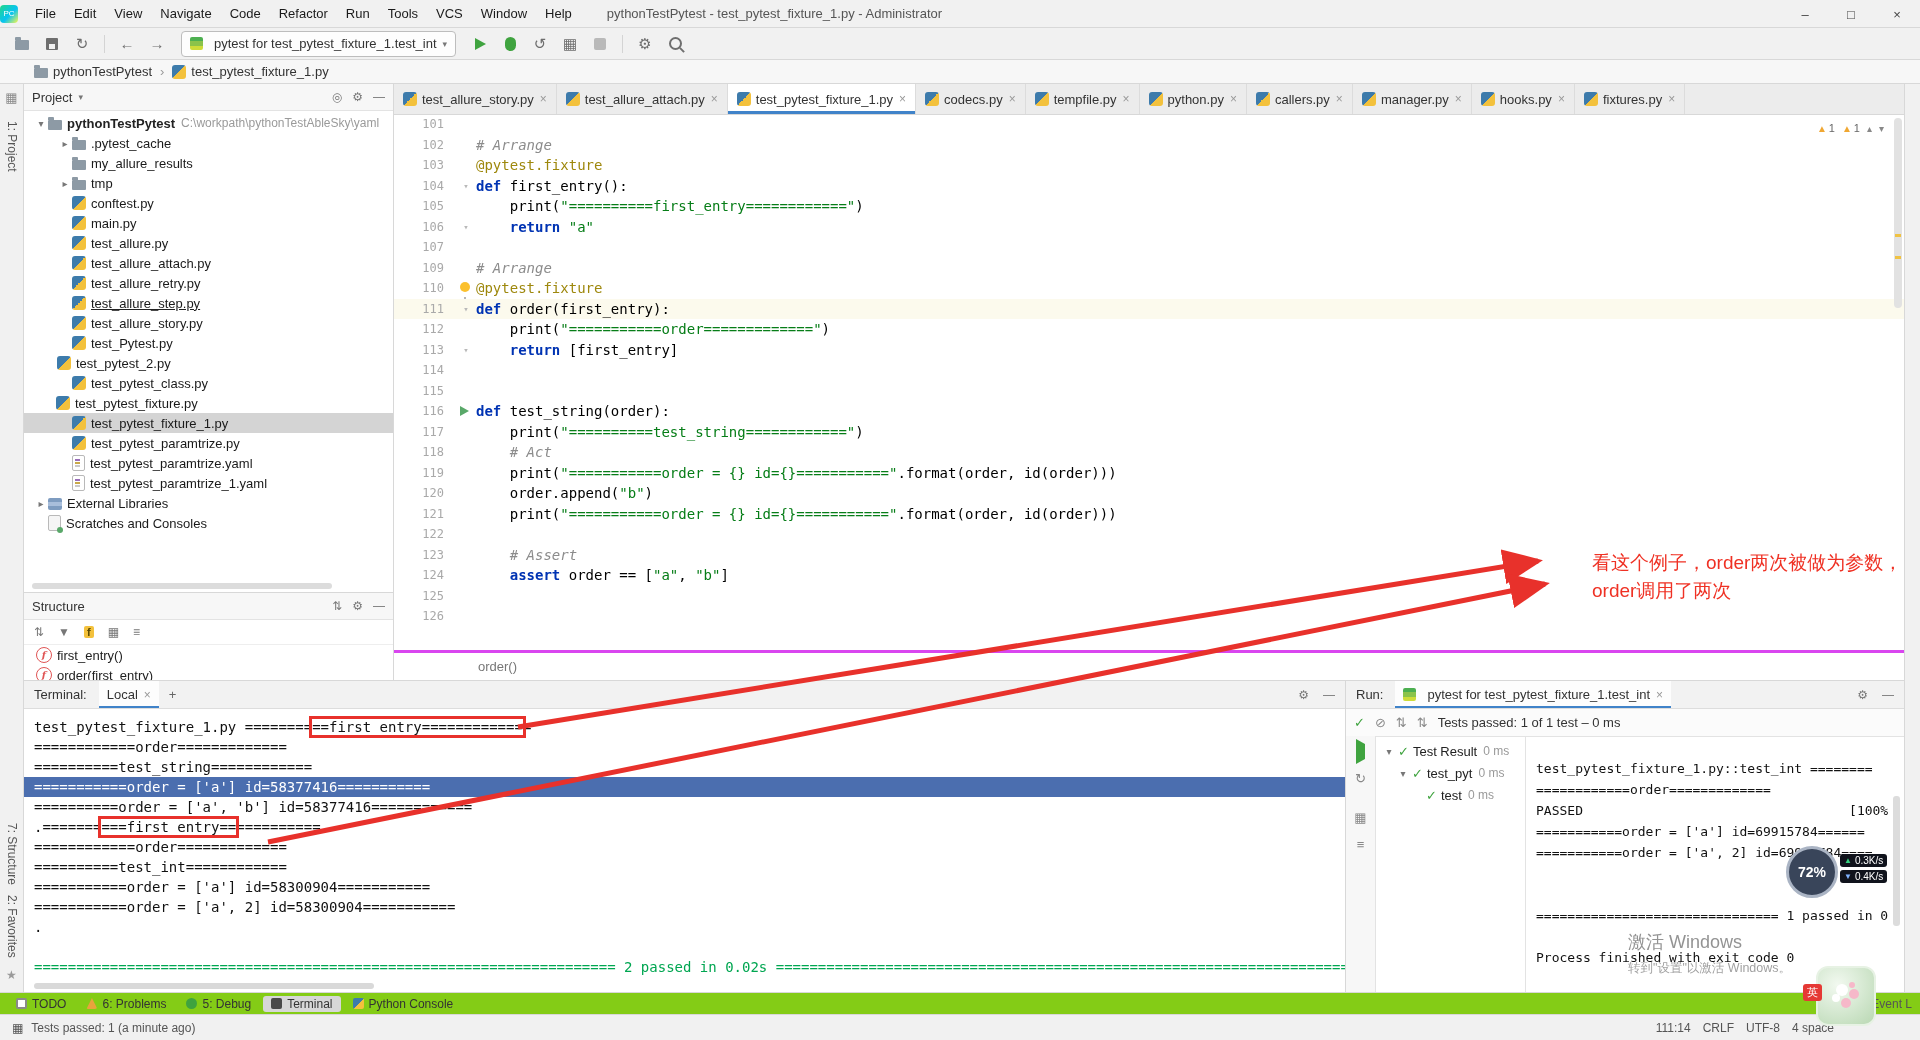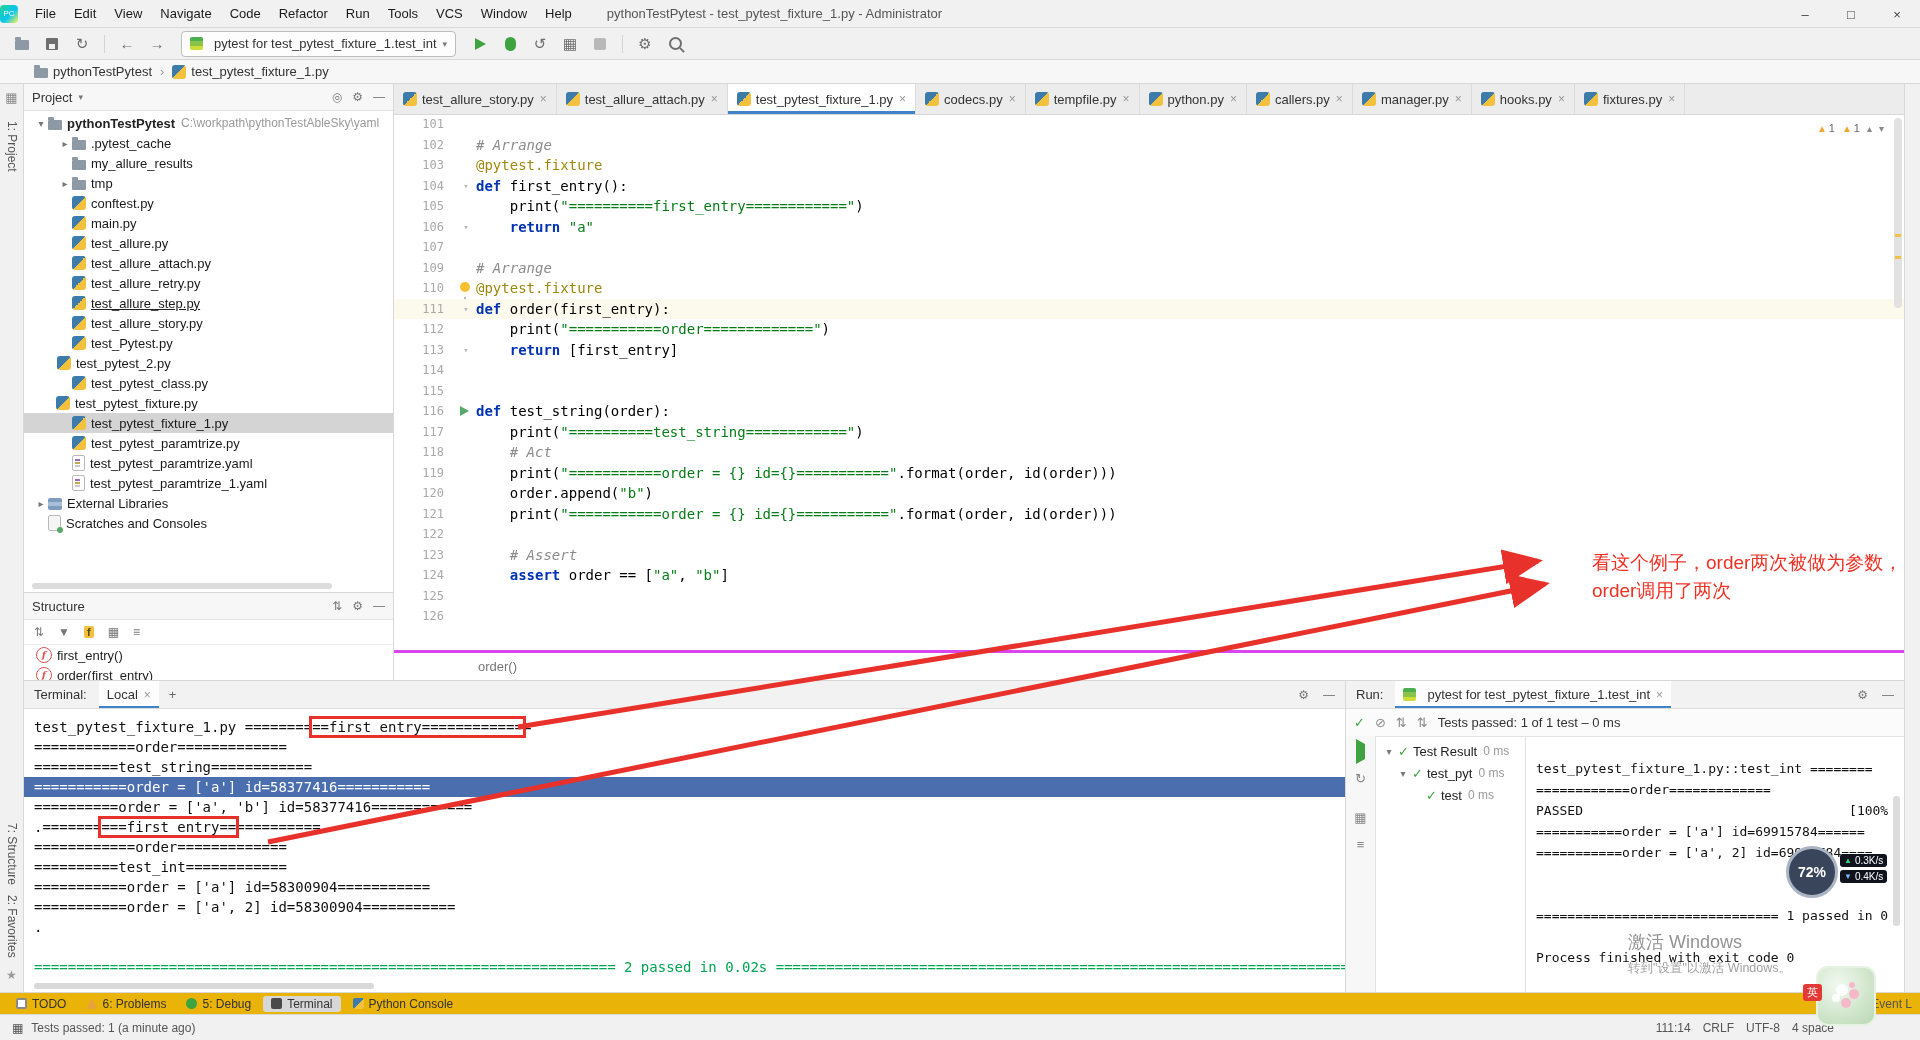--- a/index.html
+++ b/index.html
@@ -123,21 +123,21 @@
   .run-strip{position:absolute;left:0;top:0;width:30px;bottom:0;background:#f7f7f7;border-right:1px solid #e3e3e3;
              display:flex;flex-direction:column;align-items:center;padding-top:8px;gap:12px;box-sizing:border-box;color:#888;font-size:13px}
   .test-tree{position:absolute;left:30px;top:0;width:150px;bottom:0;border-right:1px solid #e3e3e3;padding-top:4px;overflow:hidden;box-sizing:border-box}
   .test-row{display:flex;align-items:center;height:22px;font-size:13px;white-space:nowrap}
   .tcheck{color:#3fa33f;margin:0 4px 0 2px;font-weight:bold}
   .ttime{color:#999;margin-left:6px;font-size:12px}
   .run-output{position:absolute;left:180px;top:0;right:14px;bottom:0;padding:22px 0 0 10px;overflow:hidden}
   .r-line{height:21px;line-height:21px;font-family:"DejaVu Sans Mono","Liberation Mono",monospace;font-size:13px;white-space:pre;color:#111}
   .run-vscroll{position:absolute;right:4px;top:60px;width:7px;height:130px;background:#dcdcdc;border-radius:3px}
   
-  .bottom-bar{position:absolute;left:0;top:992px;width:1920px;height:22px;background:#eab308;border-top:1px solid #d8d8d8;
+  .bottom-bar{position:absolute;left:0;top:992px;width:1920px;height:22px;background:#84cc16;border-top:1px solid #d8d8d8;
               display:flex;align-items:center;padding:0 8px;box-sizing:border-box;font-size:12px;color:#333}
   .bb-item{display:flex;align-items:center;padding:1px 8px;margin-right:4px;border-radius:3px}
   .bb-item.active{background:#d7d7d7}
   .bbi{width:11px;height:11px;margin-right:5px;border-radius:2px;display:inline-block}
   .bbi-todo{border:2px solid #8a8a8a;box-sizing:border-box;background:#fff}
   .bbi-problems{background:#e8a33d;clip-path:polygon(50% 0,100% 100%,0 100%)}
   .bbi-debug{background:#3fa33f;border-radius:50%}
   .bbi-terminal{background:#4a4a4a}
   .bbi-python-console{background:linear-gradient(135deg,#3d7bab 50%,#f3c13c 50%)}
   .bb-right{margin-left:auto;display:flex;align-items:center;gap:6px;color:#555}

